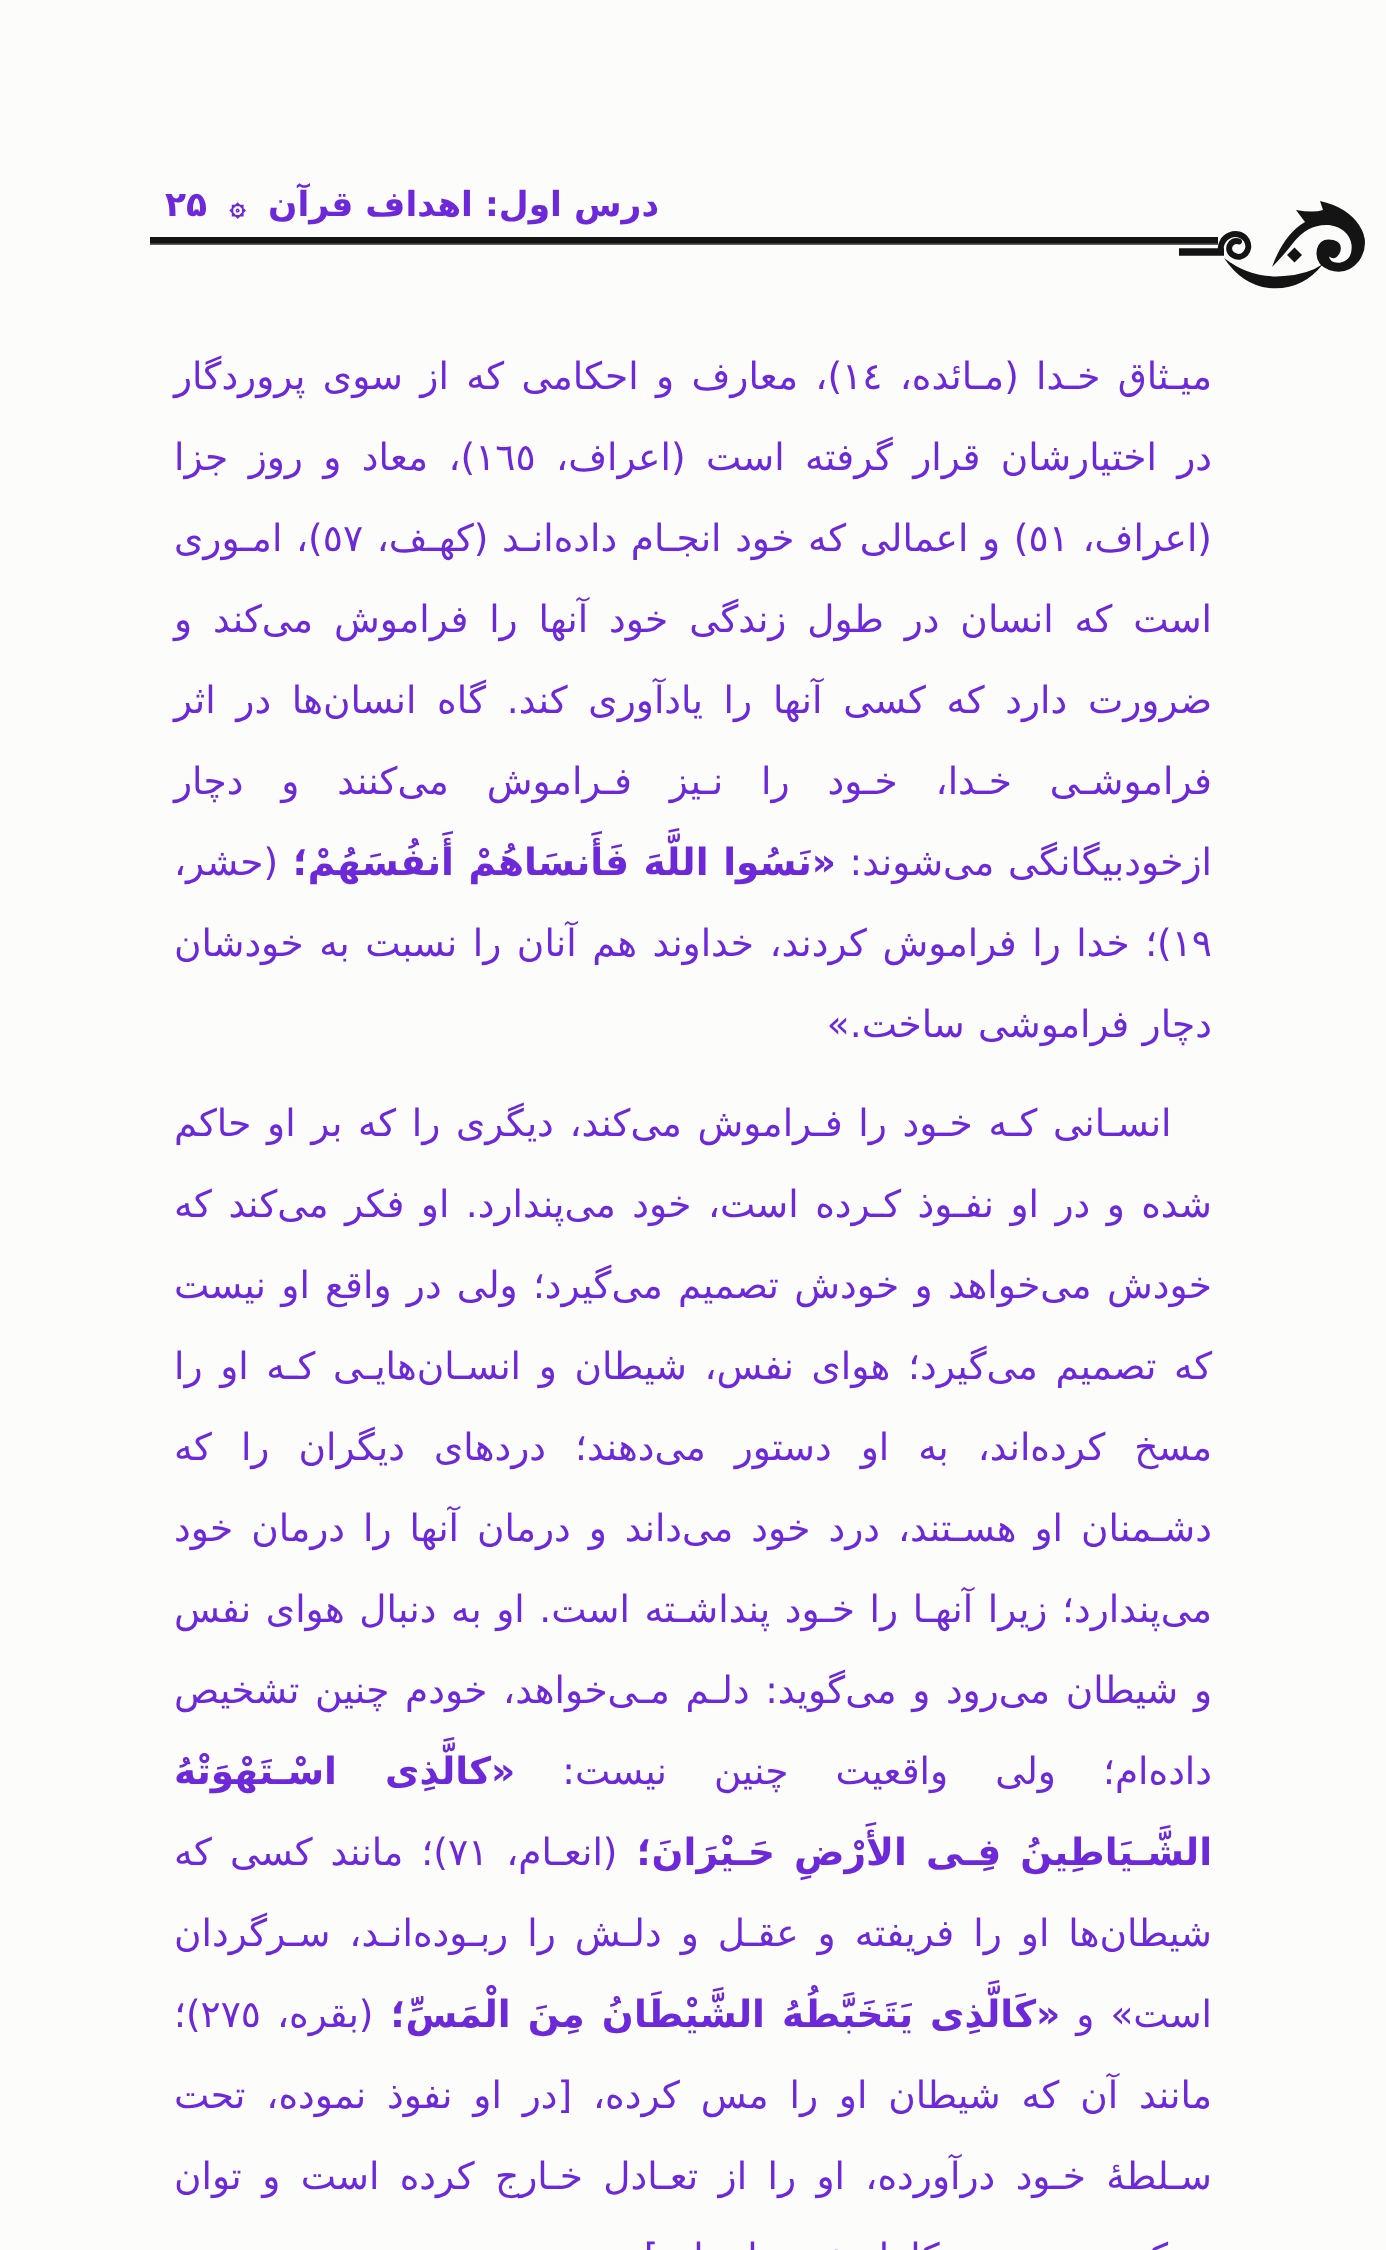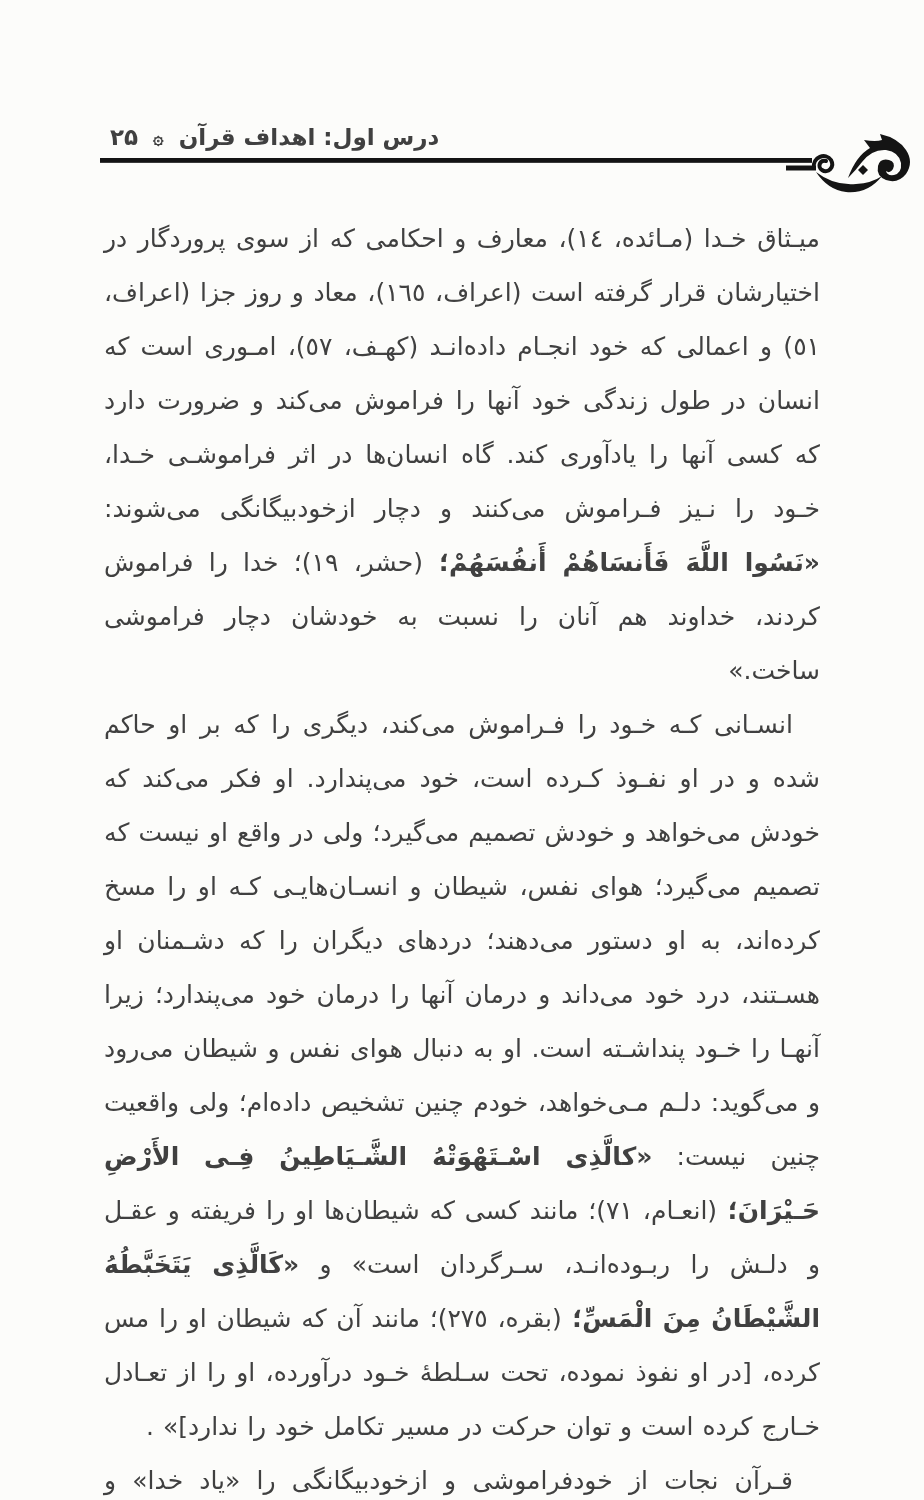--- a/index.html
+++ b/index.html
@@ -9,21 +9,21 @@
   }
   .page {
     position: relative;
     width: 924px;
     height: 1500px;
     margin: 0 auto;
     background: #fcfcfa;
     overflow: hidden;
     direction: rtl;
     font-family: "DejaVu Sans", sans-serif;
-    color: #404040;
+    color: #6d28d9;
   }
   
   .page-header {
     position: absolute;
     top: 0; left: 0; right: 0;
     height: 210px;
   }
   .running-head {
     position: absolute;
     top: 124px;
@@ -57,21 +57,21 @@
     height: 74px;
   }
   
   .content {
     position: absolute;
     top: 212px;
     right: 104px;
     left: 104px;
   }
   .para {
-    margin: 0;
+    margin: 12px;
     padding: 0;
     font-size: 25px;
     line-height: 54px;
     text-align: justify;
     word-spacing: 1px;
   }
   .para.indent { text-indent: 27px; }
   .para.cont  { text-align-last: justify; }
   .quran {
     font-weight: 700;

